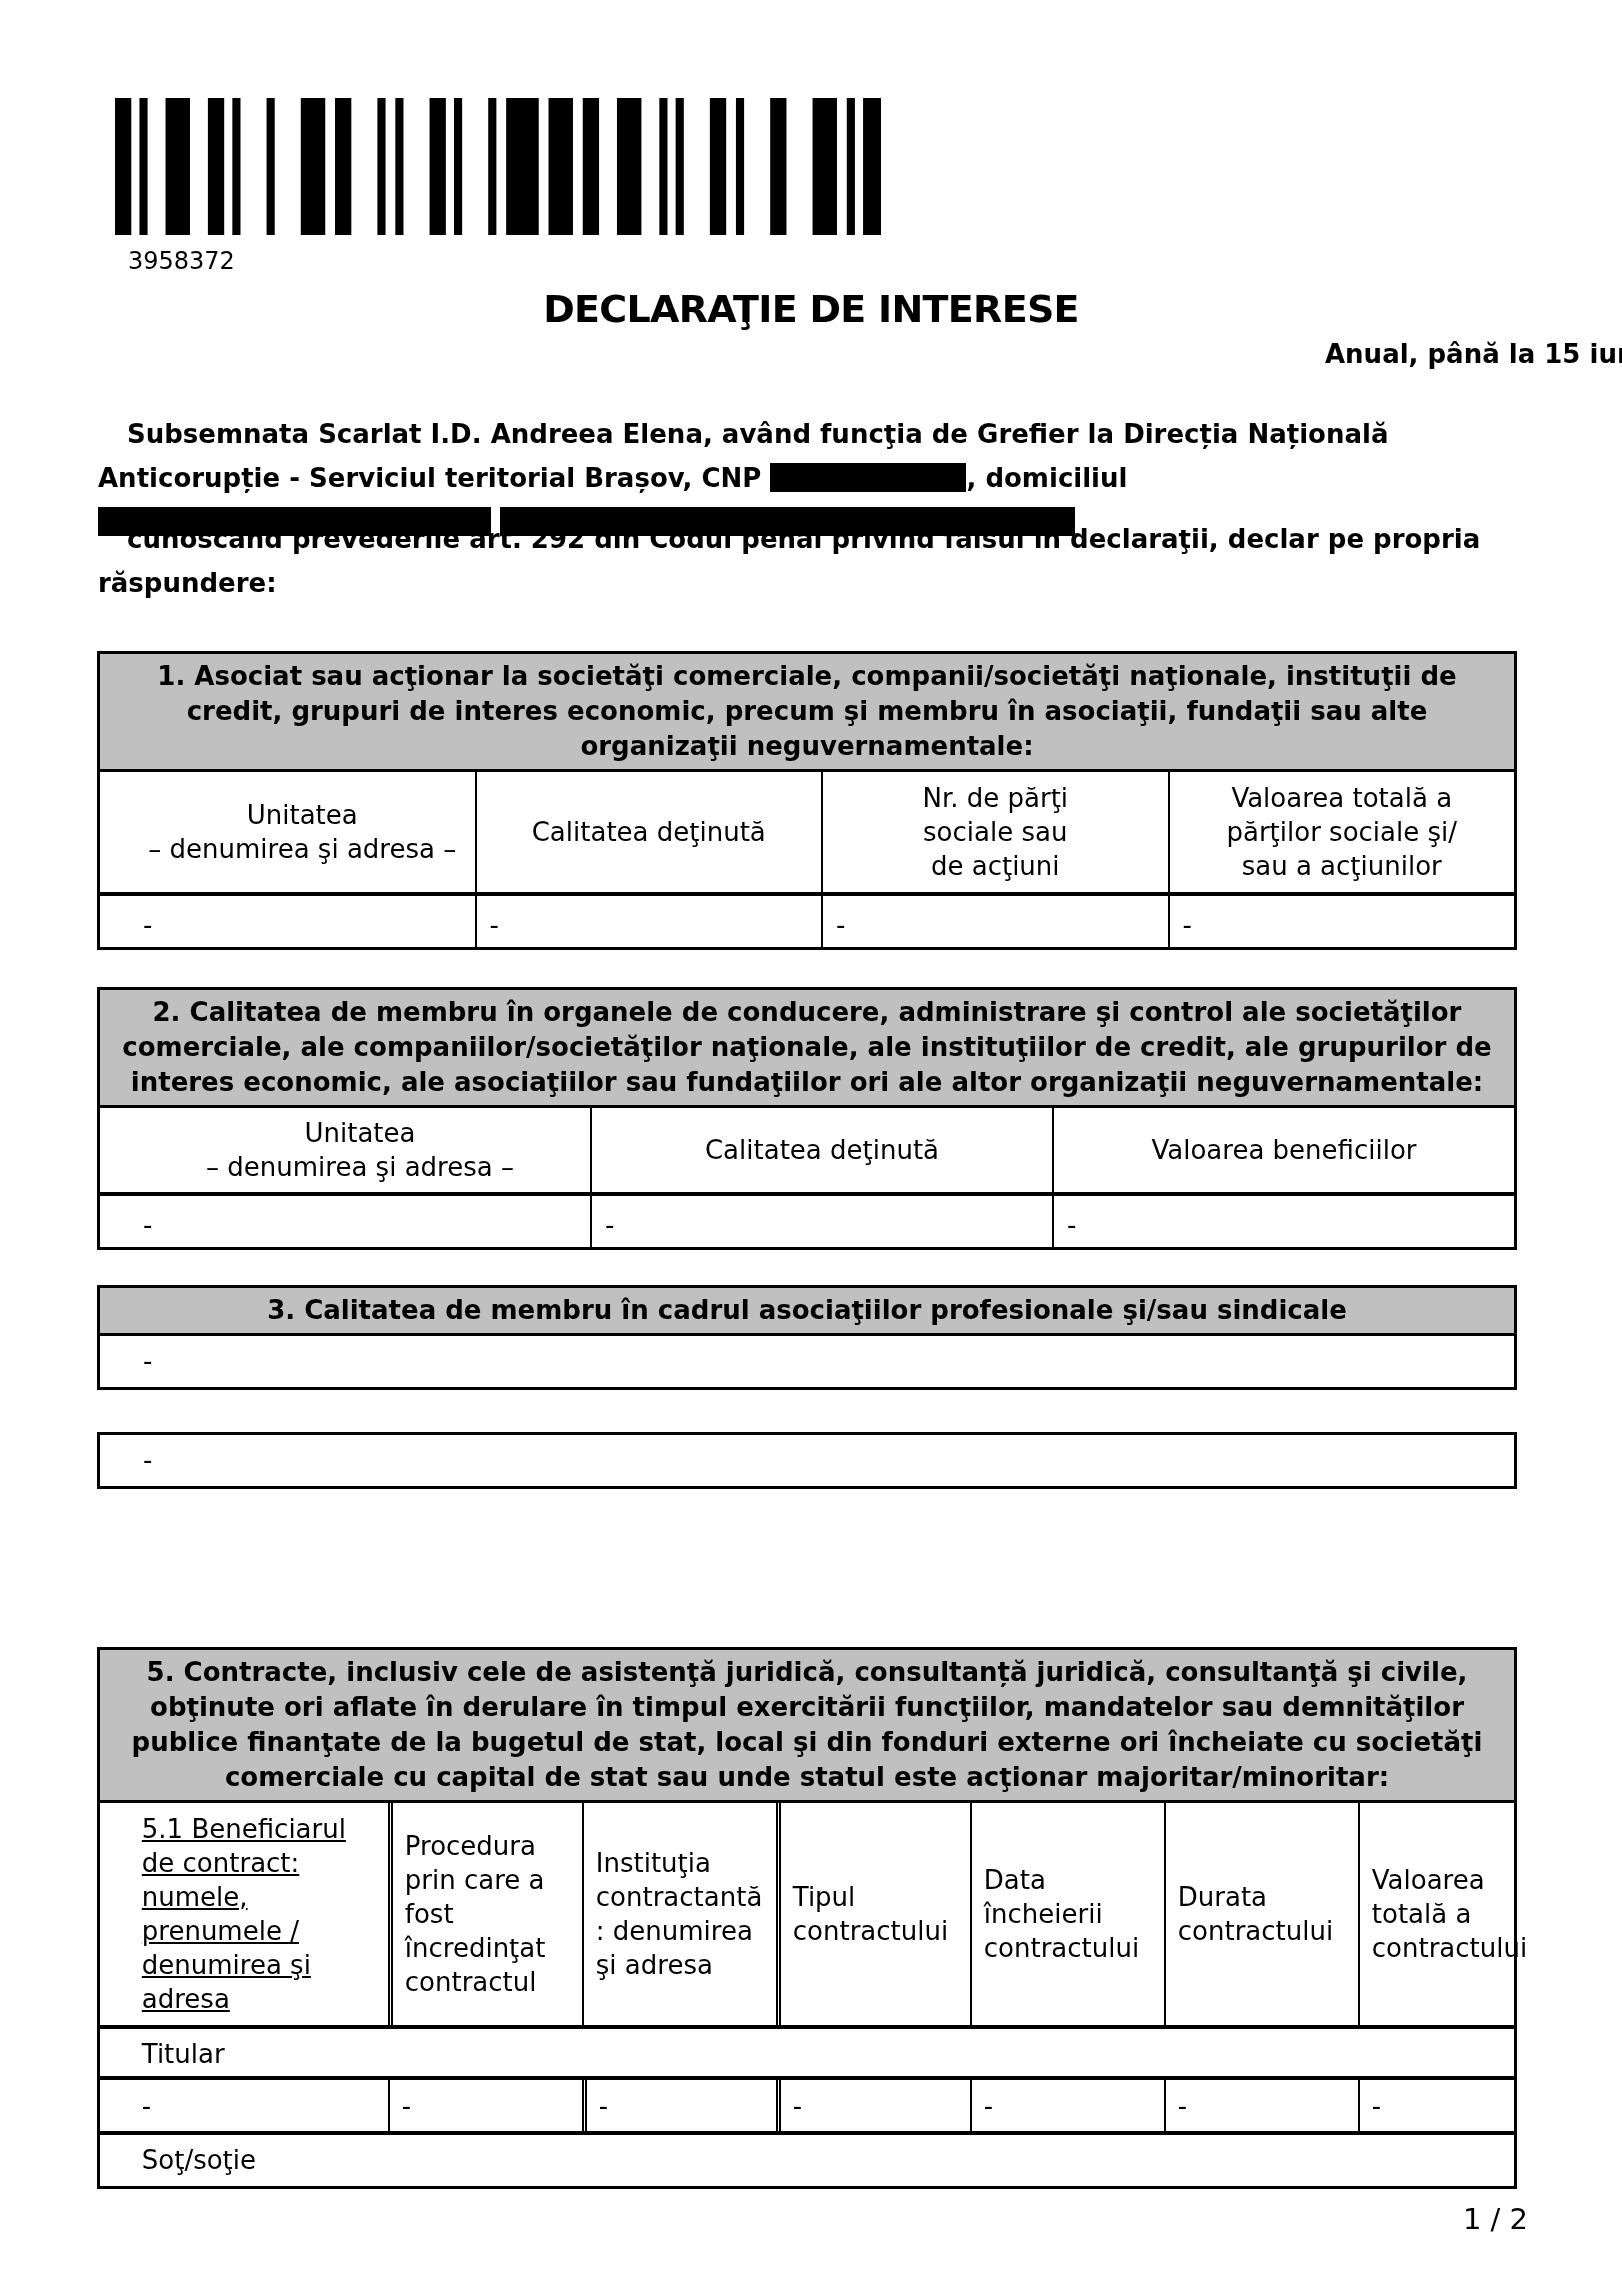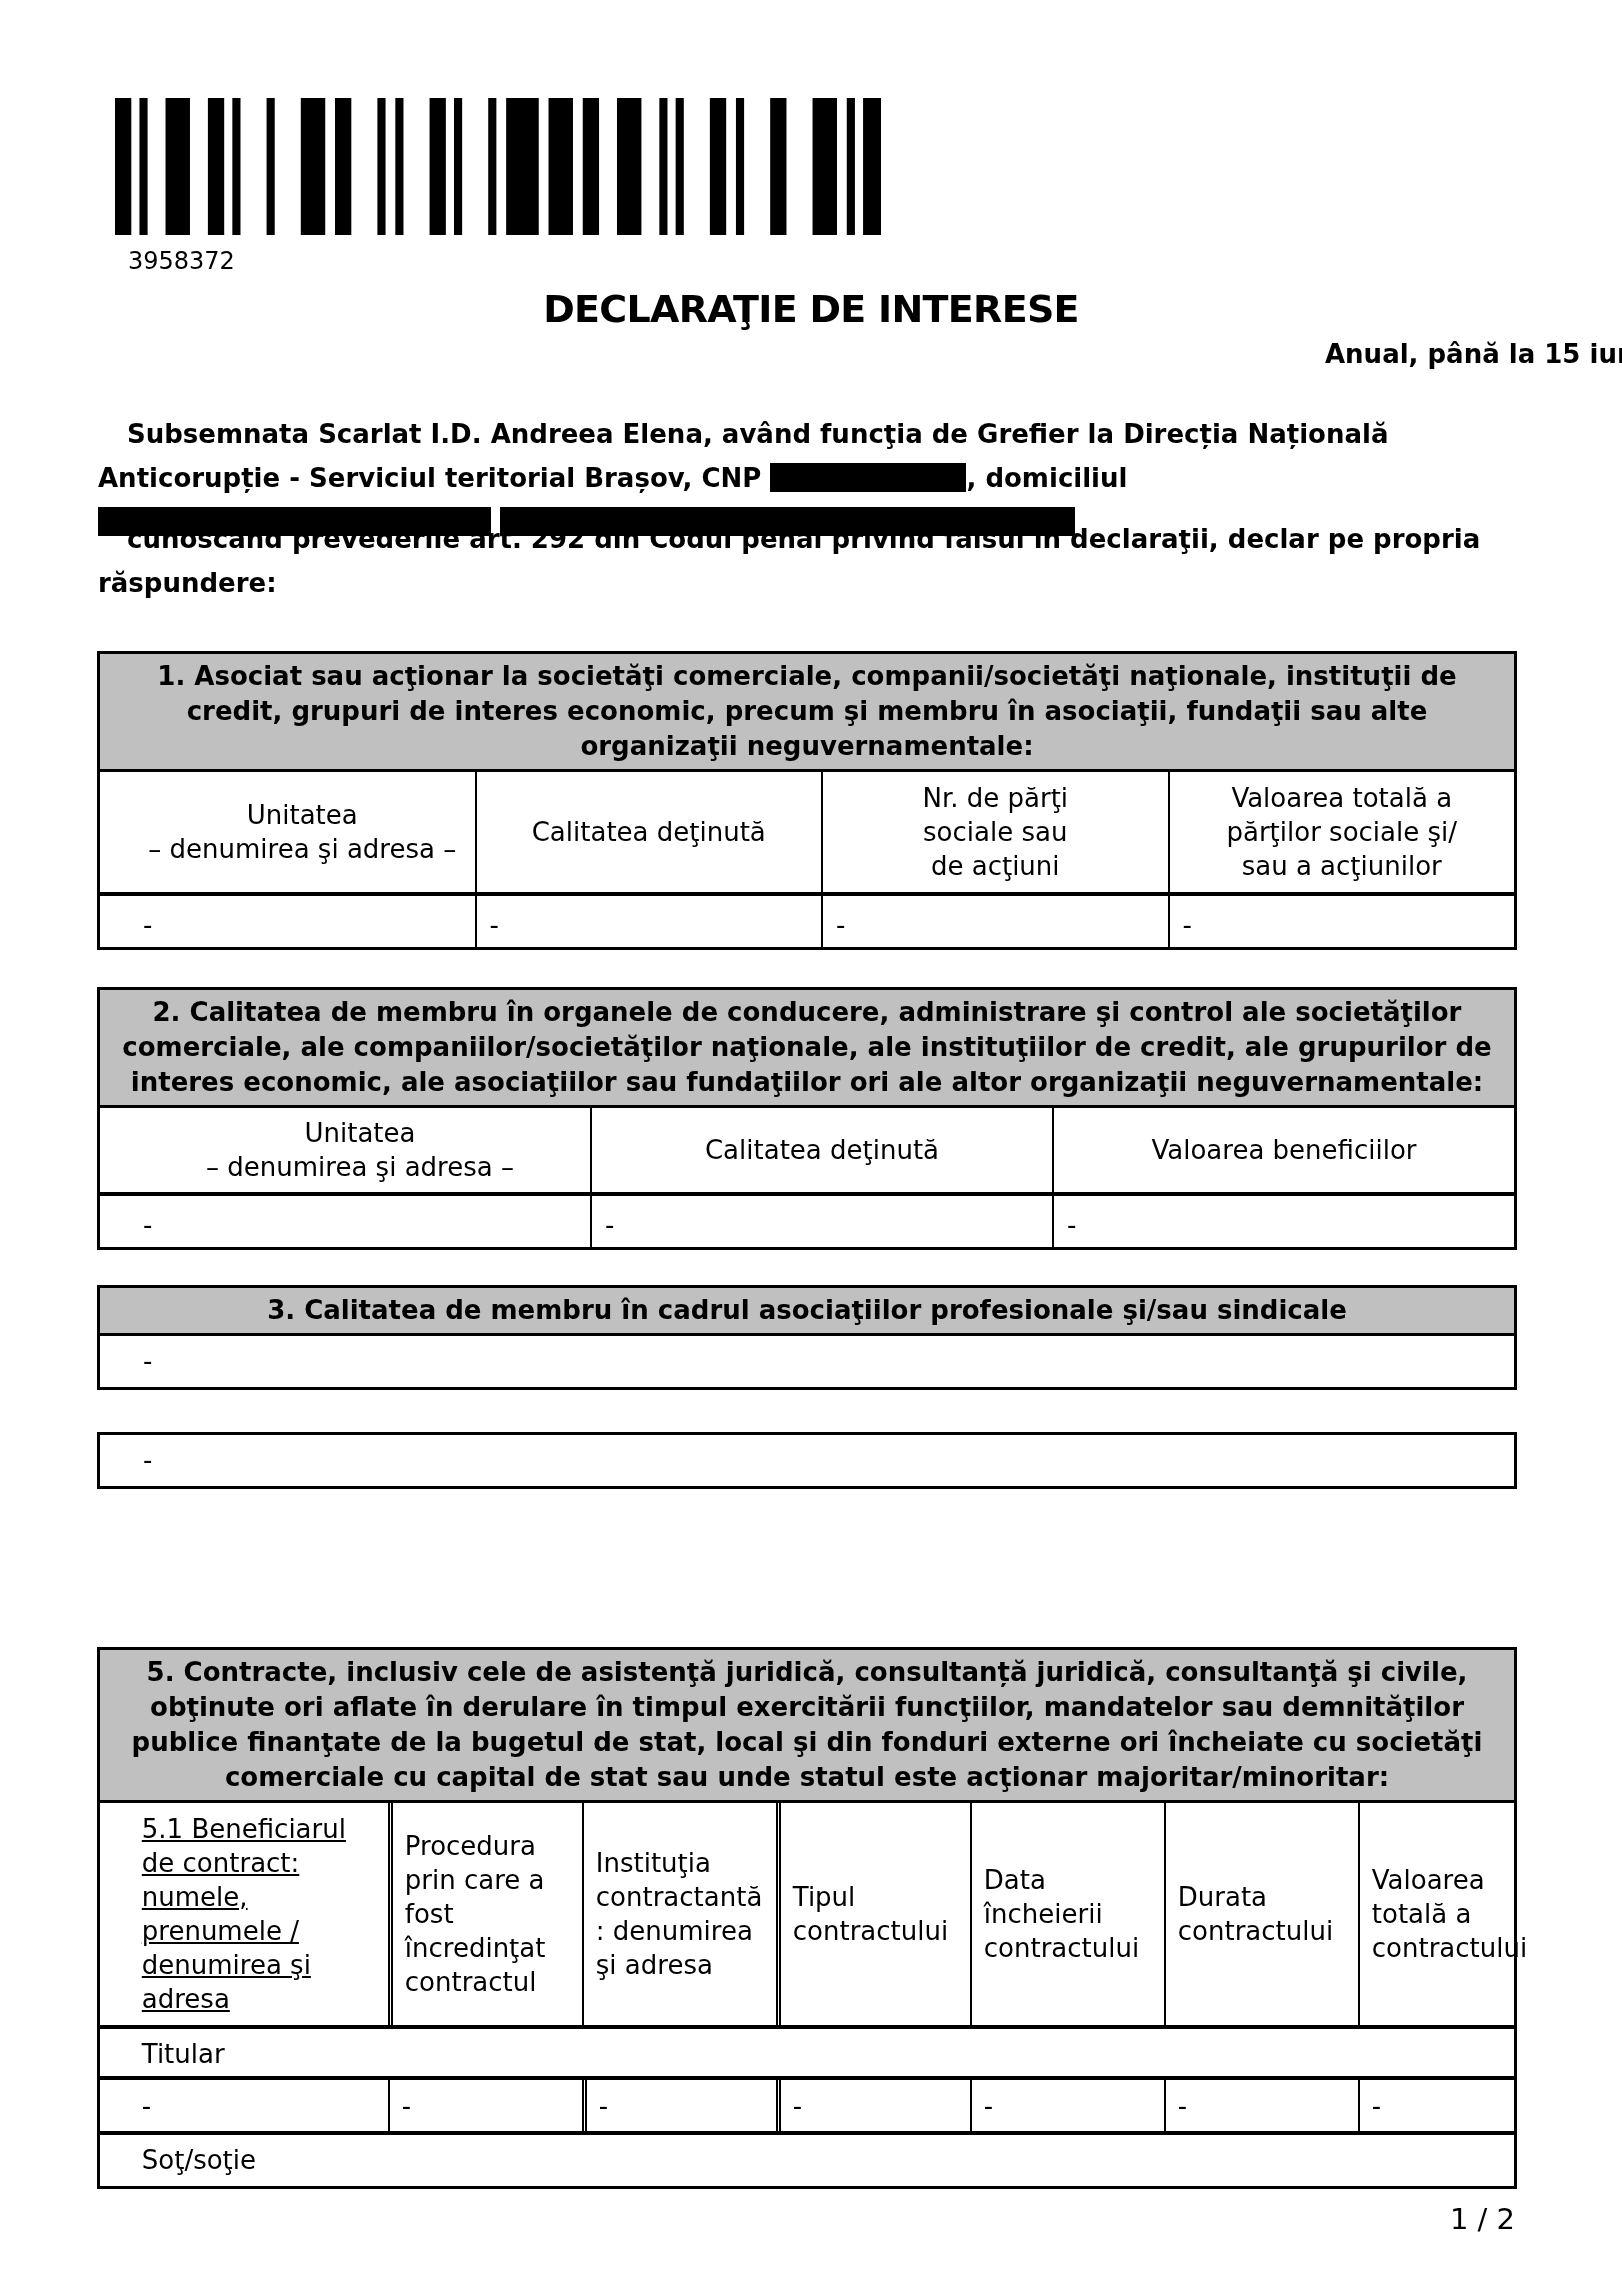--- a/index.html
+++ b/index.html
@@ -21,21 +21,21 @@
               line-height: 35px; padding: 5.2px 13px; border-bottom: 3.3px solid #000; }
   .row { display: flex; padding-left: 30px; }
   .row + .row { border-top: 4.6px solid #000; }
   .cell { flex: 1; border-left: 2.6px solid #000; font-size: 26px; line-height: 34px; box-sizing: border-box; }
   .cell:first-child { border-left: none; }
   .hcell { display: flex; align-items: center; justify-content: center; text-align: center; white-space: pre-line; }
   .vcell { padding: 11.8px 13px; }
   .full { padding: 11.8px 13px; flex: 1; }
   .c5 { white-space: pre-line; padding: 5.2px 11.8px; display: flex; align-items: center; }
   .c5.dbl { border-left: 5.9px double #000; }
-  .page-num { position: absolute; right: 107px; top: 2202px; font-size: 29px; }
+  .page-num { position: absolute; right: 94px; top: 2202px; font-size: 29px; }
 </style>
 </head>
 <body>
 
 <svg class="barcode" viewBox="0 0 470 210" preserveAspectRatio="none">
   <g fill="#000">
     <rect x="0" y="0" width="10" height="210"></rect>
     <rect x="15" y="0" width="5" height="210"></rect>
     <rect x="31" y="0" width="15" height="210"></rect>
     <rect x="57" y="0" width="10" height="210"></rect>

